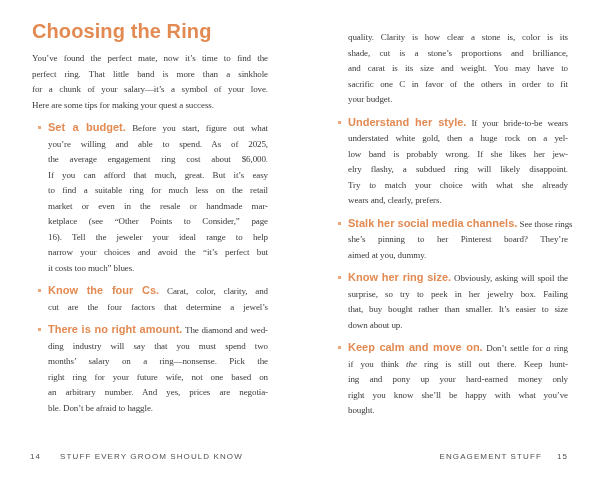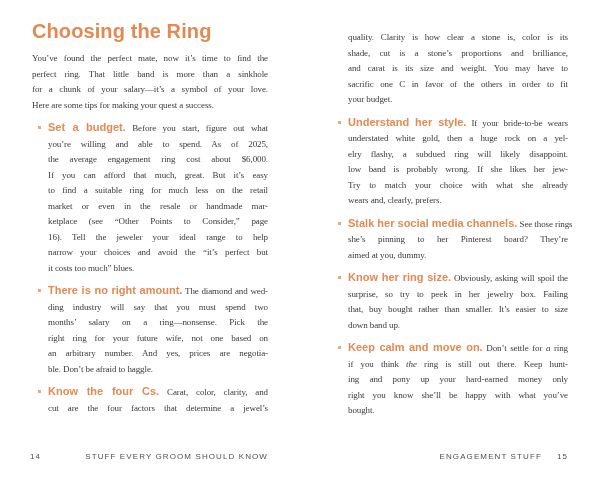--- a/index.html
+++ b/index.html
@@ -32,21 +32,21 @@
   .bullet{display:flex;margin:0 0 7px 0;}
   .dotcol{width:16px;flex:0 0 16px;box-sizing:border-box;padding-left:6px;}
   .dot{display:block;width:3px;height:3px;margin-top:6px;background:var(--dot);}
   .btext{flex:1;min-width:0;}
 
   .lead{font-family:"Liberation Sans",sans-serif;font-weight:bold;
         font-size:11px;color:var(--accent);letter-spacing:0;}
 
   .footer{position:absolute;top:452px;left:30px;right:32px;display:flex;
           align-items:baseline;font-family:"Liberation Sans",sans-serif;
-          font-size:8px;letter-spacing:1.1px;color:var(--footer);justify-content:space-between;}
+          font-size:8px;letter-spacing:1.1px;color:var(--footer);}
   .footer.fright{justify-content:flex-end;}
   .footer .running{margin-left:19px;}
   .footer.fright .running{margin-left:0;}
   .footer.fright .folio{margin-left:15px;}
   i{font-style:italic;}
 </style>
 </head>
 <body>
 
 <div class="spread">
@@ -79,39 +79,39 @@
             <div class="line jl last">it costs too much” blues.</div>
           </div>
       </div>
     </div>
 
     <div class="bullet">
       <div class="dotcol">
           <span class="dot"></span>
         </div>
       <div class="btext">
-        <div class="line jl"><span class="lead">There is no right amount.</span> <span>The diamond and wed-</span></div>
+        <div class="line jl"><span class="lead">Know the four Cs.</span> <span>Carat, color, clarity, and</span></div>
         <div>
-            <div class="line jl">ding industry will say that you must spend two</div>
-            <div class="line jl">months’ salary on a ring—nonsense. Pick the</div>
-            <div class="line jl">right ring for your future wife, not one based on</div>
-            <div class="line jl">an arbitrary number. And yes, prices are negotia-</div>
-            <div class="line jl last">ble. Don’t be afraid to haggle.</div>
+            <div class="line jl">cut are the four factors that determine a jewel’s</div>
           </div>
       </div>
     </div>
 
     <div class="bullet">
       <div class="dotcol">
           <span class="dot"></span>
         </div>
       <div class="btext">
-        <div class="line jl"><span class="lead">Know the four Cs.</span> <span>Carat, color, clarity, and</span></div>
+        <div class="line jl"><span class="lead">There is no right amount.</span> <span>The diamond and wed-</span></div>
         <div>
-            <div class="line jl">cut are the four factors that determine a jewel’s</div>
+            <div class="line jl">ding industry will say that you must spend two</div>
+            <div class="line jl">months’ salary on a ring—nonsense. Pick the</div>
+            <div class="line jl">right ring for your future wife, not one based on</div>
+            <div class="line jl">an arbitrary number. And yes, prices are negotia-</div>
+            <div class="line jl last">ble. Don’t be afraid to haggle.</div>
           </div>
       </div>
     </div>
 
     <div class="footer">
       <span class="folio">14</span>
       <span class="running">STUFF EVERY GROOM SHOULD KNOW</span>
     </div>
   </div>
 
@@ -126,22 +126,22 @@
       </div>
 
     <div class="bullet">
       <div class="dotcol">
           <span class="dot"></span>
         </div>
       <div class="btext">
         <div class="line jl"><span class="lead">Understand her style.</span> <span>If your bride-to-be wears</span></div>
         <div>
             <div class="line jl">understated white gold, then a huge rock on a yel-</div>
+            <div class="line jl">low band is probably wrong. If she likes her jew-</div>
             <div class="line jl">elry flashy, a subdued ring will likely disappoint.</div>
-            <div class="line jl">low band is probably wrong. If she likes her jew-</div>
             <div class="line jl">Try to match your choice with what she already</div>
             <div class="line jl last">wears and, clearly, prefers.</div>
           </div>
       </div>
     </div>
 
     <div class="bullet">
       <div class="dotcol">
           <span class="dot"></span>
         </div>
@@ -156,21 +156,21 @@
 
     <div class="bullet">
       <div class="dotcol">
           <span class="dot"></span>
         </div>
       <div class="btext">
         <div class="line jl"><span class="lead">Know her ring size.</span> <span>Obviously, asking will spoil the</span></div>
         <div>
             <div class="line jl">surprise, so try to peek in her jewelry box. Failing</div>
             <div class="line jl">that, buy bought rather than smaller. It’s easier to size</div>
-            <div class="line jl last">down band up.</div>
+            <div class="line jl last">down about up.</div>
           </div>
       </div>
     </div>
 
     <div class="bullet">
       <div class="dotcol">
           <span class="dot"></span>
         </div>
       <div class="btext">
         <div class="line jl"><span class="lead">Keep calm and move on.</span> <span>Don’t settle for</span> <i>a</i> <span>ring</span></div>

